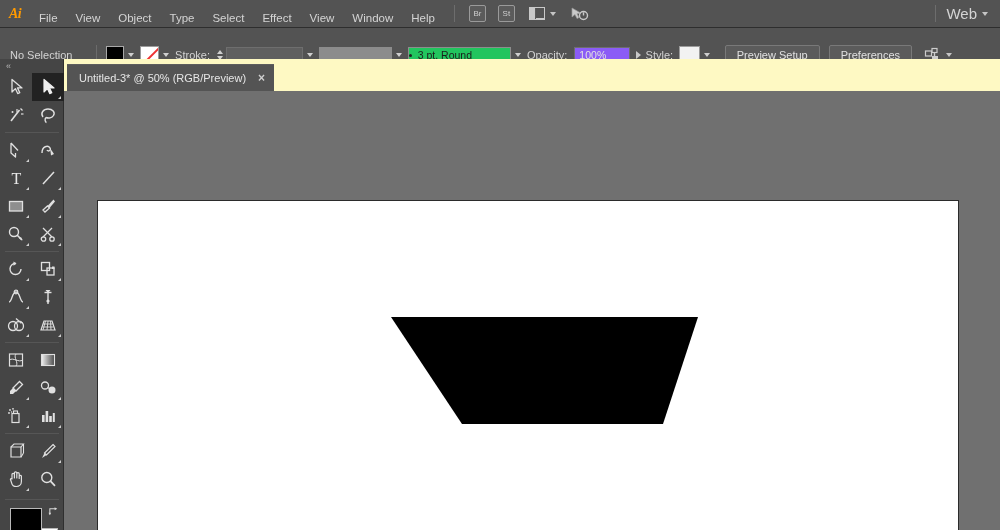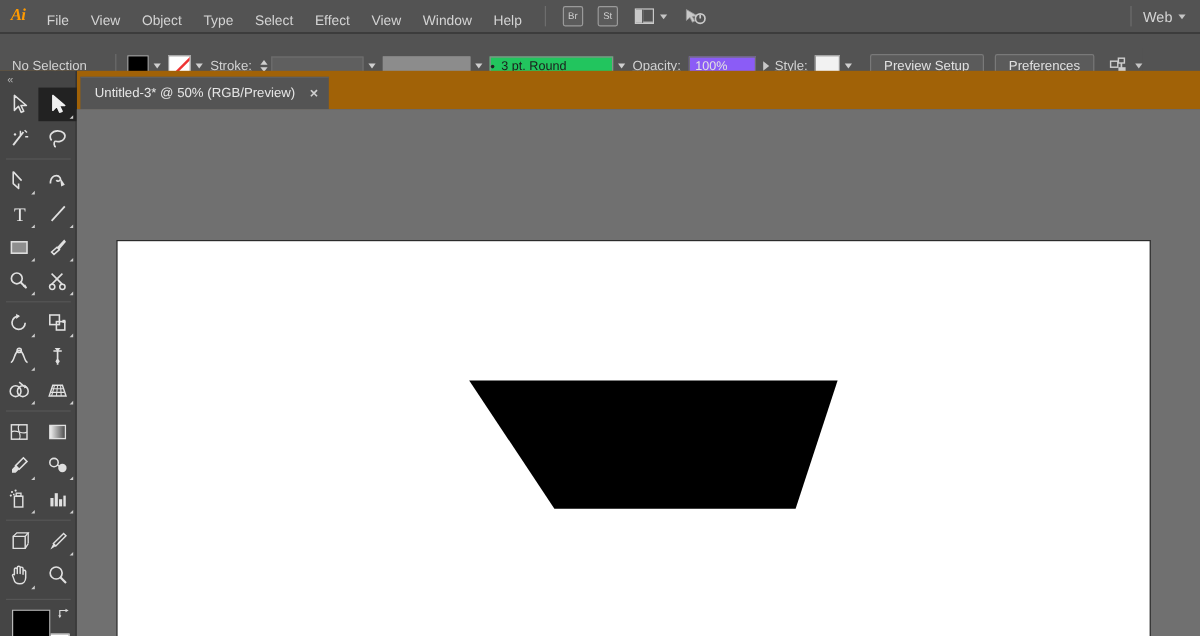--- a/index.html
+++ b/index.html
@@ -42,21 +42,21 @@
   .arr-l { width: 45%; border-right: 1.5px solid #5b5b5b; }
   .arr-r { width: 55%; background: none !important; border-bottom: 1.5px solid #c9c9c9; }
   .chev {
     width: 0; height: 0; margin-left: 5px;
     border-left: 3.5px solid transparent; border-right: 3.5px solid transparent;
     border-top: 4.5px solid #c5c5c5;
   }
   .stock-ic { margin-left: 14px; display: flex; align-items: center; }
   .spacer { flex: 1; }
   .ws-sep { width: 1px; height: 17px; background: #6d6d6d; margin-right: 10px; }
-  .ws-label { font-size: 12px; color: #d4d4d4; }
+  .ws-label { font-size: 15px; color: #d4d4d4; }
 
   
   .ctrlbar {
     position: absolute; left: 0; top: 40px; width: 952px; height: 31px;
     background: #535353; display: flex; align-items: center;
     border-bottom: 1px solid #2e2e2e; padding-left: 10px;
   }
   .cb-text { font-size: 11px; color: #d2d2d2; white-space: nowrap; }
   .cb-sep { width: 1px; height: 20px; background: #6b6b6b; margin: 0 9px; }
   .sw {
@@ -113,21 +113,21 @@
   .btn {
     height: 20px; border: 1px solid #797979; border-radius: 2px;
     background: #5b5b5b; color: #e0e0e0; font-size: 11px;
     padding: 0 11px; display: flex; align-items: center; margin-left: 9px;
     white-space: nowrap; cursor: default;
   }
 
   
   .tabbar {
     position: absolute; left: 0; top: 59px; width: 1000px; height: 32px;
-    background: #a16207;
+    background: #fef9c3;
   }
   .doctab {
     position: absolute; left: 67px; top: 5px; height: 27px;
     background: #545454; display: flex; align-items: center;
     padding: 0 9px 0 12px; border-top: 1px solid #5e5e5e;
   }
   .doctab-label { font-size: 11px; color: #e6e6e6; white-space: nowrap; }
   .tab-close {
     margin-left: 12px; font-size: 12px; color: #cfcfcf; line-height: 1;
     font-weight: bold; cursor: default;

